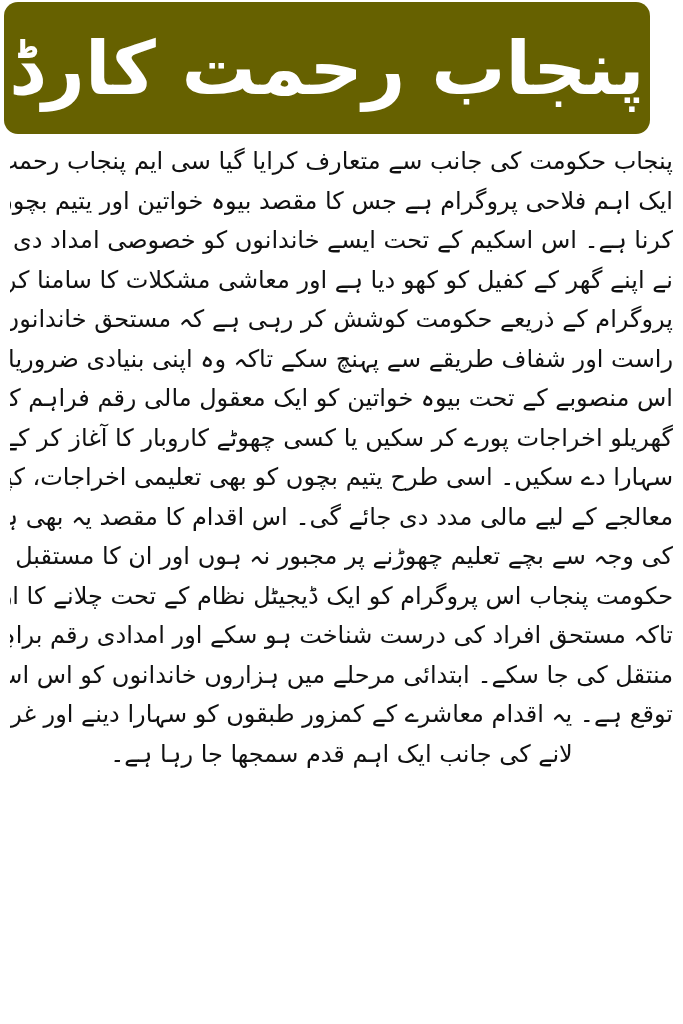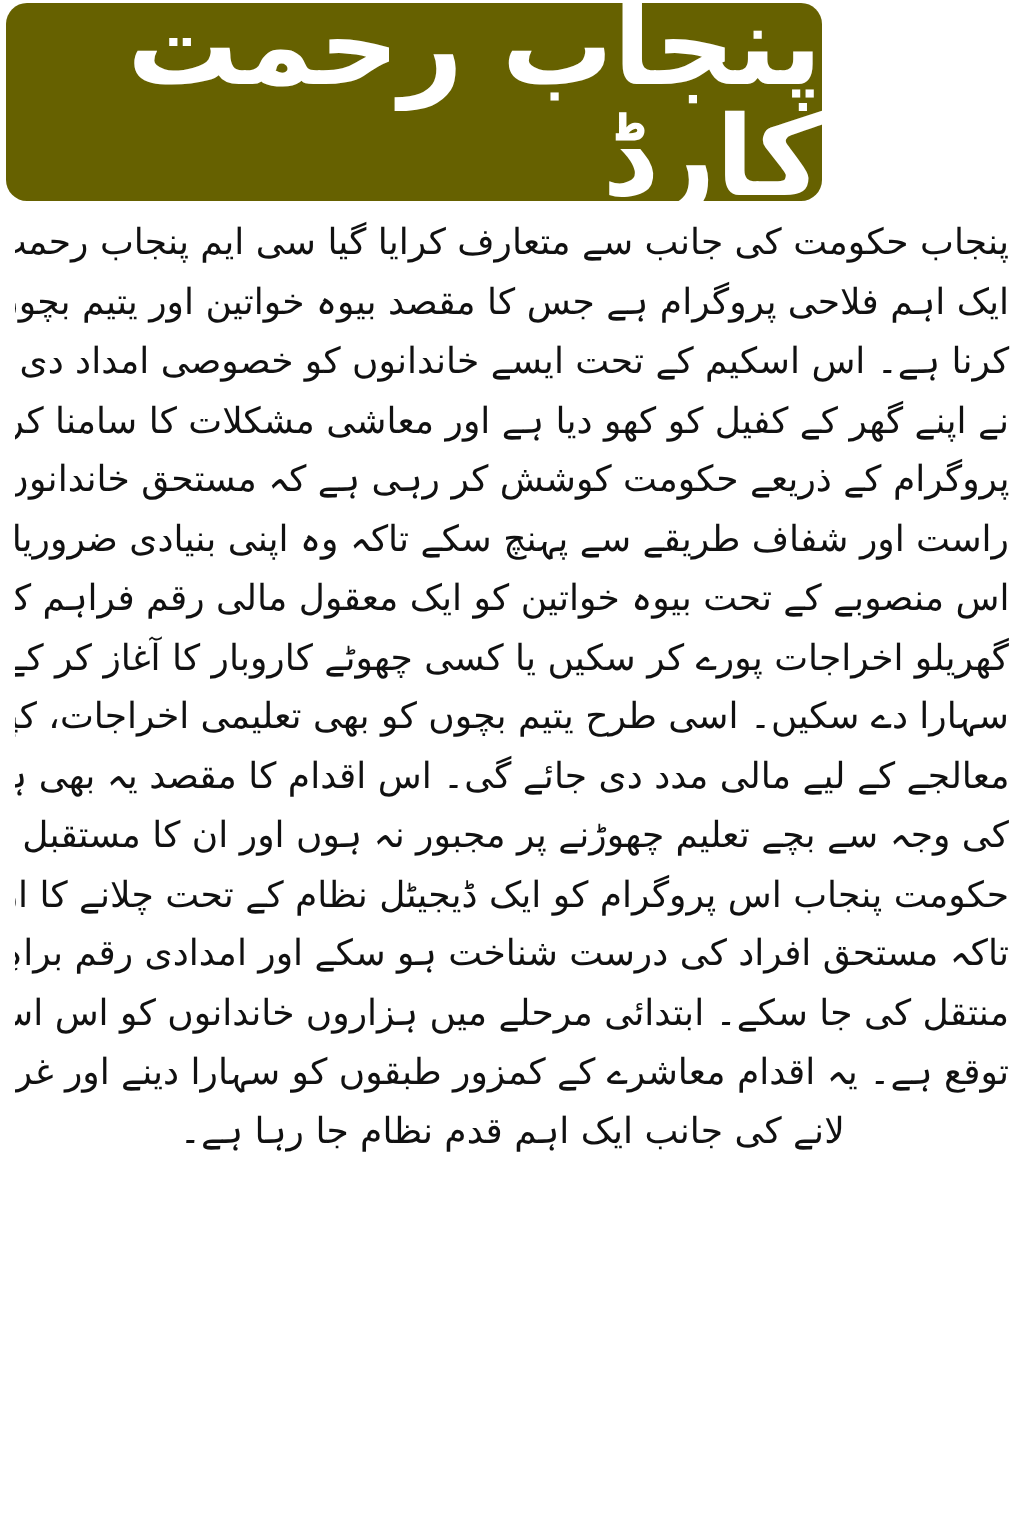--- a/index.html
+++ b/index.html
@@ -1,18 +1,18 @@
 <!DOCTYPE html>
 <html><head>
 <meta charset="utf-8">
 <style>
   html, body { margin:0; padding:0; background:#ffffff; }
   body { width:683px; height:1024px; overflow:hidden; position:relative; }
   .banner {
-    position:absolute; left:4px; top:2px; width:544px; height:132px;
+    position:absolute; left:4px; top:2px; width:646px; height:132px;
     background:#666100; border-radius:14px;
     display:flex; align-items:center; justify-content:center;
   }
   .banner-title {
     color:#ffffff; font-family:"DejaVu Sans", sans-serif; font-weight:bold;
     font-size:74px; direction:rtl; letter-spacing:2px; line-height:1;
   }
   .article {
     position:absolute; left:10px; top:142px; width:663px;
     direction:rtl; text-align:justify; text-align-last:right;
@@ -46,15 +46,15 @@
     <span class="line">گھریلو اخراجات پورے کر سکیں یا کسی چھوٹے کاروبار کا آغاز کر کے اپنے خاندان کو</span>
     <span class="line">سہارا دے سکیں۔ اسی طرح یتیم بچوں کو بھی تعلیمی اخراجات، کپڑوں اور علاج</span>
     <span class="line">معالجے کے لیے مالی مدد دی جائے گی۔ اس اقدام کا مقصد یہ بھی ہے کہ مالی مشکلات</span>
     <span class="line">کی وجہ سے بچے تعلیم چھوڑنے پر مجبور نہ ہوں اور ان کا مستقبل محفوظ بنایا جا سکے۔</span>
   </div>
   <div class="para">
     <span class="line">حکومت پنجاب اس پروگرام کو ایک ڈیجیٹل نظام کے تحت چلانے کا ارادہ رکھتی ہے</span>
     <span class="line">تاکہ مستحق افراد کی درست شناخت ہو سکے اور امدادی رقم براہِ راست مستحقین تک</span>
     <span class="line">منتقل کی جا سکے۔ ابتدائی مرحلے میں ہزاروں خاندانوں کو اس اسکیم سے فائدہ پہنچنے کی</span>
     <span class="line">توقع ہے۔ یہ اقدام معاشرے کے کمزور طبقوں کو سہارا دینے اور غربت میں کمی</span>
-    <span class="line center">لانے کی جانب ایک اہم قدم نظام جا رہا ہے۔</span>
+    <span class="line center">لانے کی جانب ایک اہم قدم سمجھا جا رہا ہے۔</span>
   </div>
 </div>
 
 </body></html>

